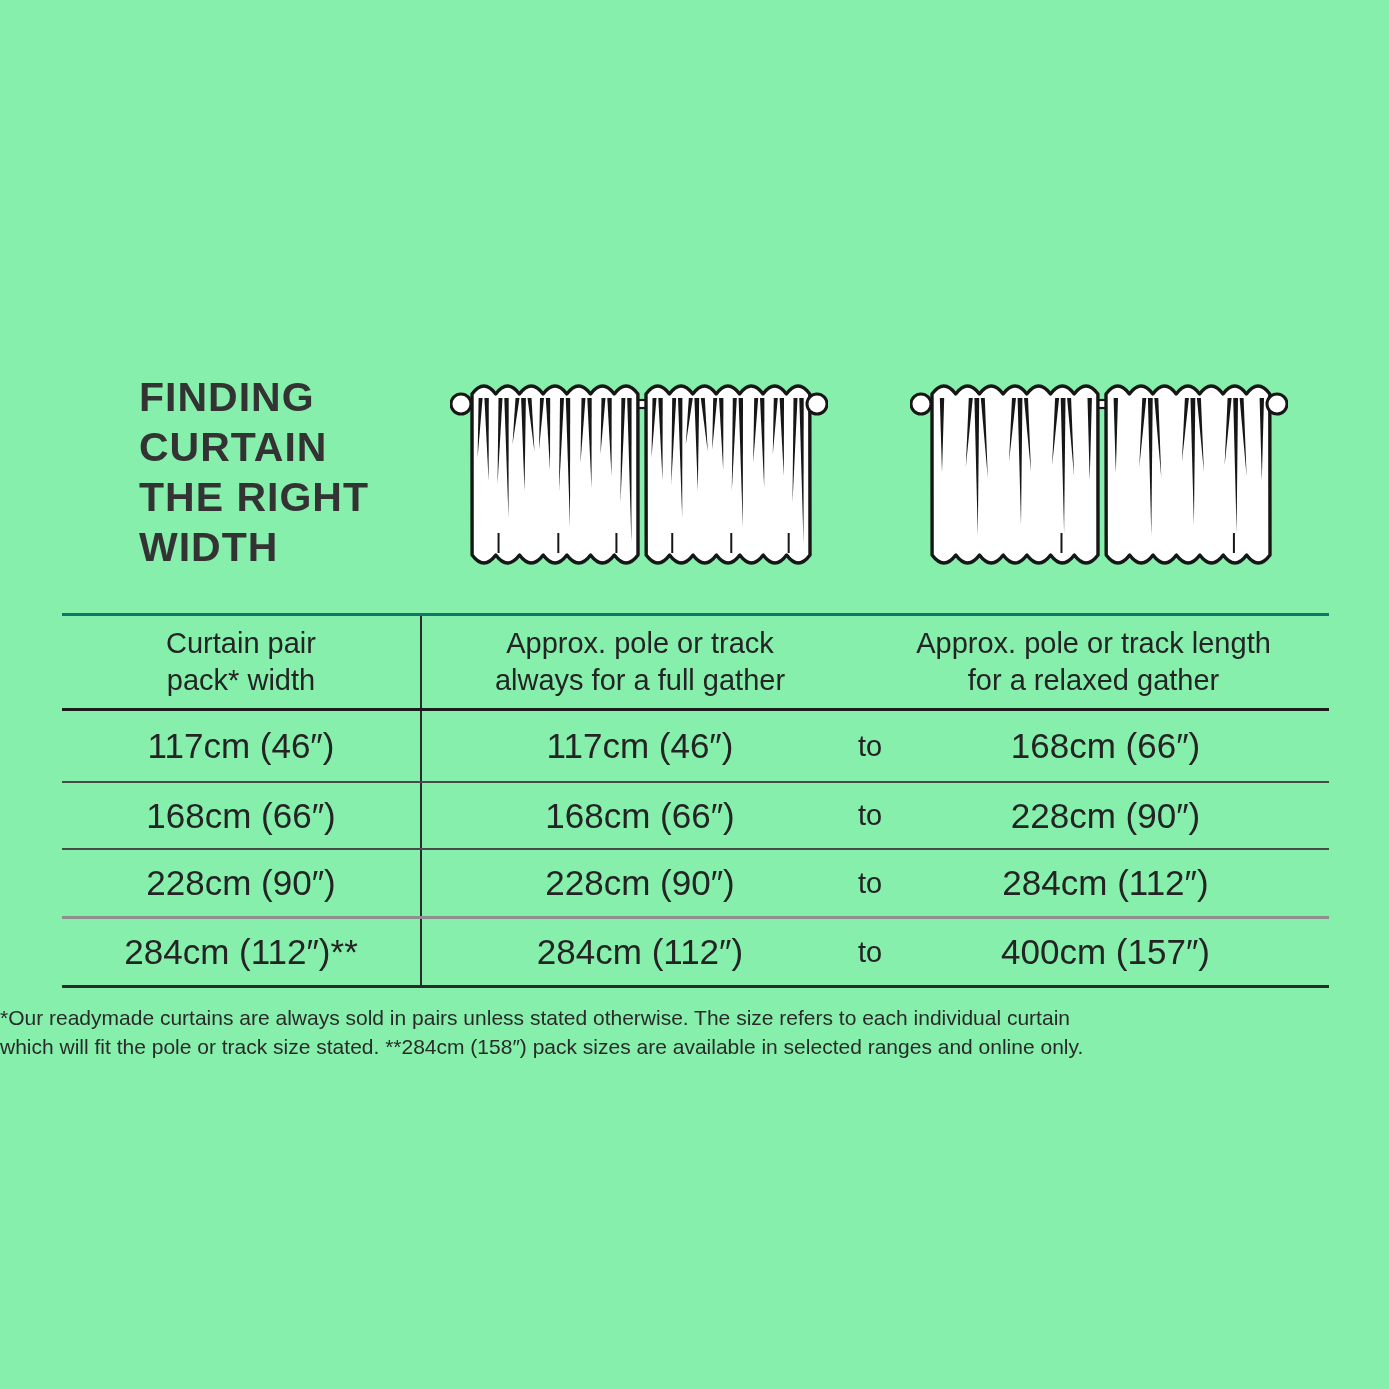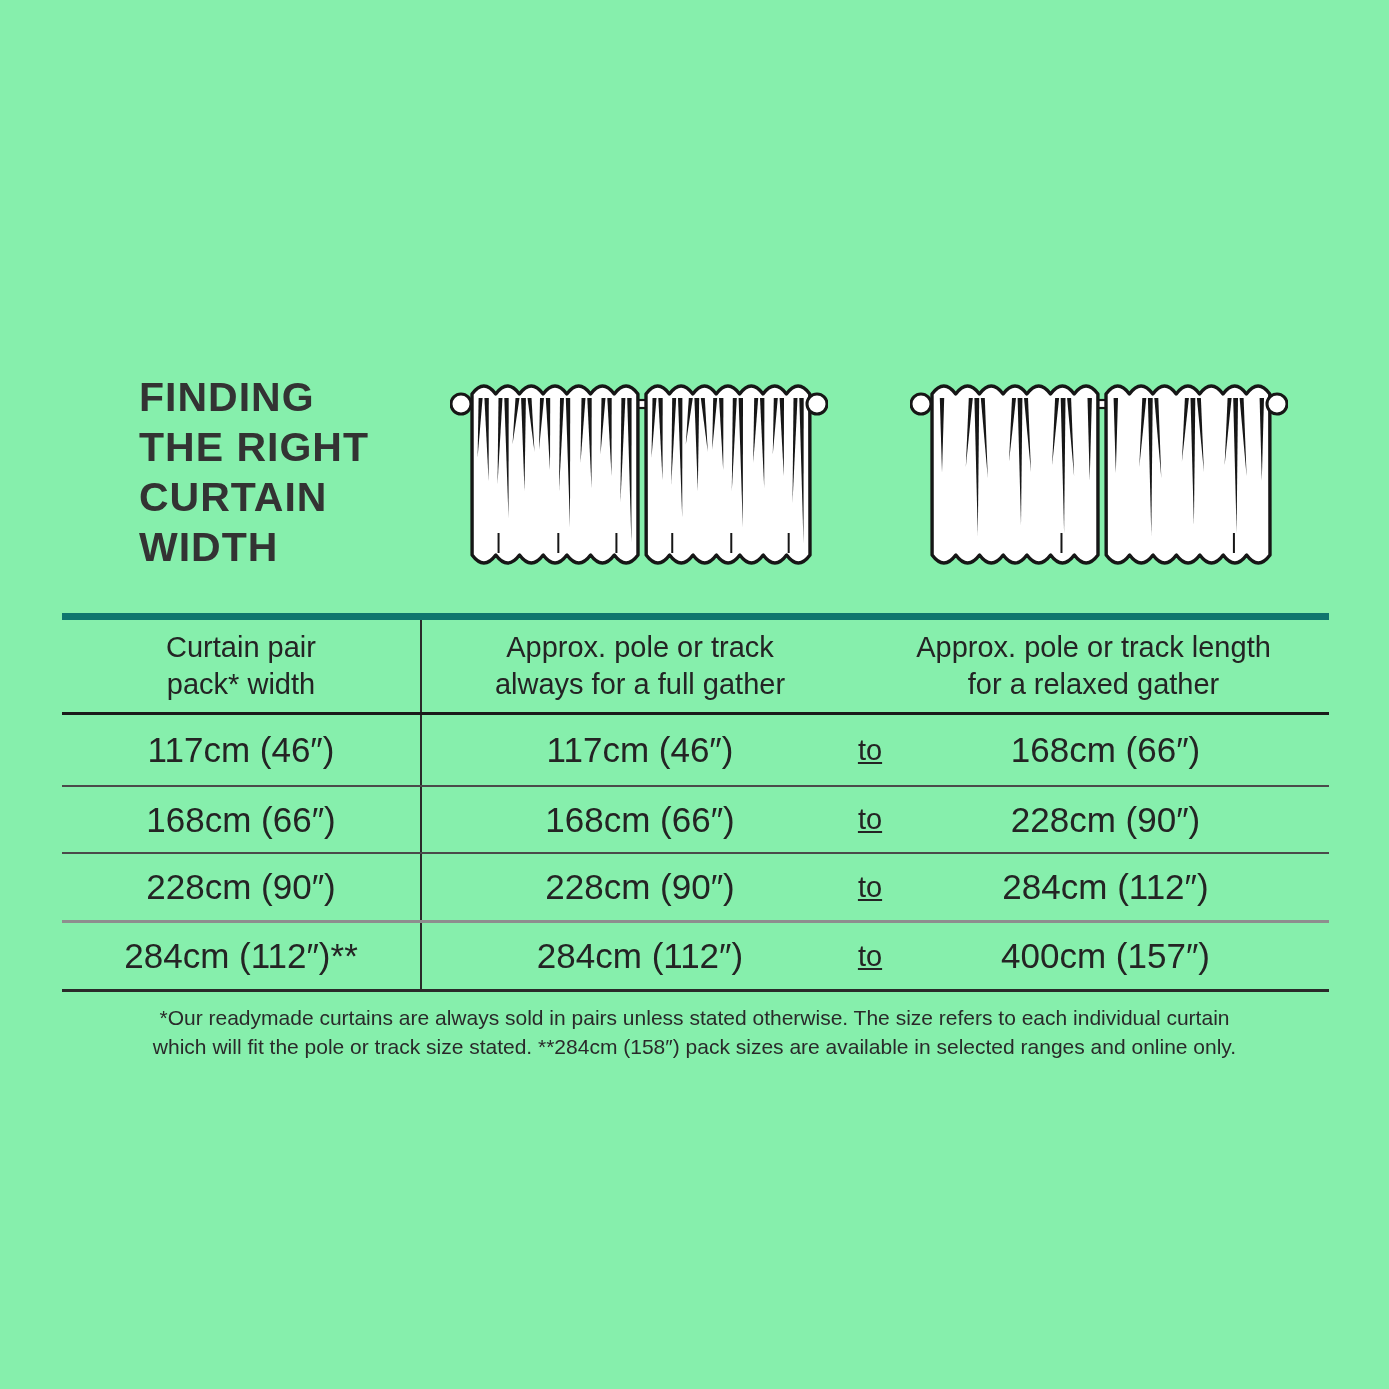--- a/index.html
+++ b/index.html
@@ -13,52 +13,52 @@
     font-size:41px;font-weight:700;line-height:50px;letter-spacing:1px;
     color:#333333;white-space:nowrap;
   }
   
   .illus{position:absolute;width:378px;height:192px;top:378px;}
   .illus.full{left:450px;}
   .illus.relaxed{left:910px;}
   
   .size-table{
     position:absolute;left:62px;top:613px;width:1267px;
-    border-top:7px solid #0f766e;
+    border-top:3px solid #0f766e;
   }
   .t-row{display:grid;grid-template-columns:360px 436px 24px 447px;}
   .t-row.hdr{height:92px;border-bottom:3px solid #1b1b1b;}
   .t-row.r1{height:70px;border-bottom:2px solid #4a4a4a;}
   .t-row.r2{height:65px;border-bottom:2px solid #4a4a4a;}
   .t-row.r3{height:66px;border-bottom:3px solid #8e8e8e;}
   .t-row.r4{height:66px;border-bottom:3px solid #2a2a2a;}
   .c{display:flex;align-items:center;justify-content:center;}
   .c.first{border-right:2px solid #2a2a2a;}
   .hcell{
     font-size:29px;line-height:37px;text-align:center;white-space:pre-line;
     color:#242424;
   }
   .hcell.relax{grid-column:3/5;}
   .dcell{font-size:35px;color:#242424;}
-  .tocell{font-size:29px;color:#242424;text-decoration:underline;}
+  .tocell{font-size:29px;color:#242424;}
   
   .footnote{
-    position:absolute;left:0;top:1003px;width:1389px;text-align:center;
+    position:absolute;left:0;top:1003px;width:1389px;text-align:left;
     font-size:21px;line-height:29px;color:#2a2a2a;
   }
 </style>
 </head>
 <body>
 
 <div class="canvas">
 
   <div class="page-title">
     <div class="title-line">FINDING</div>
+    <div class="title-line">CURTAIN</div>
     <div class="title-line">THE RIGHT</div>
-    <div class="title-line">CURTAIN</div>
     <div class="title-line">WIDTH</div>
   </div>
 
   <svg class="illus full" id="illus-full" viewBox="0 0 378 192">
       <rect x="11" y="22" width="356" height="8" fill="#fff" stroke="#161616" stroke-width="2.2"></rect>
       <path d="M 22 16 q 11.9 -16 23.7 0 q 11.9 -16 23.7 0 q 11.9 -16 23.7 0 q 11.9 -16 23.7 0 q 11.9 -16 23.7 0 q 11.9 -16 23.7 0 q 11.9 -16 23.7 0 L 188 177 q -11.9 16 -23.7 0 q -11.9 16 -23.7 0 q -11.9 16 -23.7 0 q -11.9 16 -23.7 0 q -11.9 16 -23.7 0 q -11.9 16 -23.7 0 q -11.9 16 -23.7 0 Z" fill="#fff" stroke="#161616" stroke-width="3.4" stroke-linejoin="round"></path>
       <polygon points="28.6,20.0 32.6,20.0 27.6,79.4" fill="#161616"></polygon>
       <polygon points="34.4,20.0 38.8,20.0 38.6,102.5" fill="#161616"></polygon>
       <polygon points="48.5,20.0 52.5,20.0 47.5,106.4" fill="#161616"></polygon>
       <polygon points="54.3,20.0 58.7,20.0 58.5,140.0" fill="#161616"></polygon>

